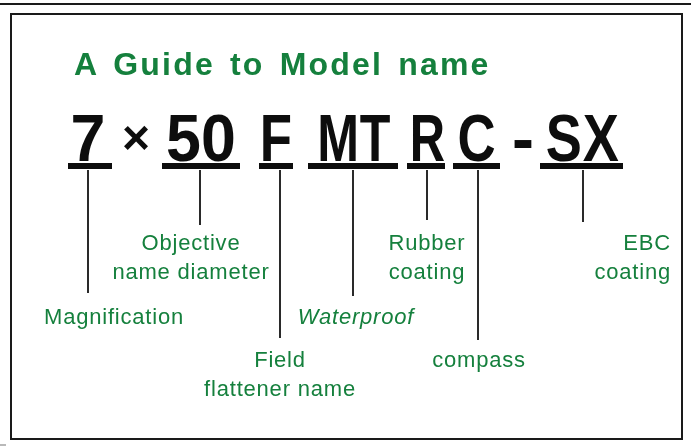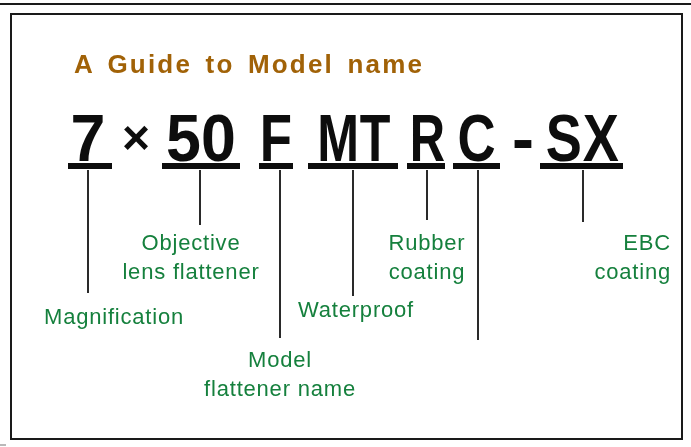--- a/index.html
+++ b/index.html
@@ -17,23 +17,23 @@
   .top-rule { left: 0; top: 3px; width: 691px; height: 2px; background: #1a1a1a; }
   .frame {
     left: 10px; top: 13px; width: 673px; height: 427px;
     border: 2px solid #1a1a1a; box-sizing: border-box;
   }
   .corner-tick { left: 0; top: 444px; width: 6px; height: 2px; background: #b9b9b9; }
 
   
   .title {
     left: 74px; top: 49px;
-    font-size: 26px; font-weight: bold;
+    font-size: 32px; font-weight: bold;
     letter-spacing: 2.2px; word-spacing: 4px;
-    line-height: 30px; color: #a16207; white-space: nowrap;
+    line-height: 30px; color: #15803d; white-space: nowrap;
   }
 
   
   .seg {
     top: 105px; line-height: 66px;
     font-size: 66px; font-weight: bold;
     color: #0d0d0d; text-align: center;
     transform-origin: 50% 100%;
     white-space: nowrap;
   }
@@ -71,21 +71,21 @@
   .callout {
     font-size: 22px; color: #15803d;
     letter-spacing: 0.8px; line-height: 29px;
     text-align: center;
   }
   .callout span { display: block; }
   .co-objective { left: 101px; top: 228px; width: 180px; }
   .co-rubber    { left: 337px; top: 228px; width: 180px; }
   .co-ebc       { left: 491px; top: 228px; width: 180px; text-align: right; }
   .co-mag       { left: 44px;  top: 302px; text-align: center; white-space: nowrap; }
-  .co-water     { left: 266px; top: 295px; width: 180px; }
+  .co-water     { left: 266px; top: 302px; width: 180px; font-style: italic; }
   .co-field     { left: 190px; top: 345px; width: 180px; }
   .co-builtin   { left: 389px; top: 345px; width: 180px; }
 </style>
 </head>
 <body>
 
 <div class="abs top-rule"></div>
 <div class="abs frame"></div>
 <div class="abs corner-tick"></div>
 
@@ -115,31 +115,32 @@
 <div class="abs cl cMT"></div>
 <div class="abs cl cR"></div>
 <div class="abs cl cC"></div>
 <div class="abs cl cSX"></div>
 
 <div class="abs callout co-mag">
   <span>Magnification</span>
 </div>
 <div class="abs callout co-objective">
   <span>Objective</span>
-  <span>lens flattener</span>
+  <span>name diameter</span>
 </div>
 <div class="abs callout co-field">
-  <span>Model</span>
+  <span>Field</span>
   <span>flattener name</span>
 </div>
 <div class="abs callout co-water">
   <span>Waterproof</span>
 </div>
 <div class="abs callout co-rubber">
   <span>Rubber</span>
   <span>coating</span>
 </div>
 <div class="abs callout co-builtin">
+  <span>compass</span>
 </div>
 <div class="abs callout co-ebc">
   <span>EBC</span>
   <span>coating</span>
 </div>
 
 </body></html>

